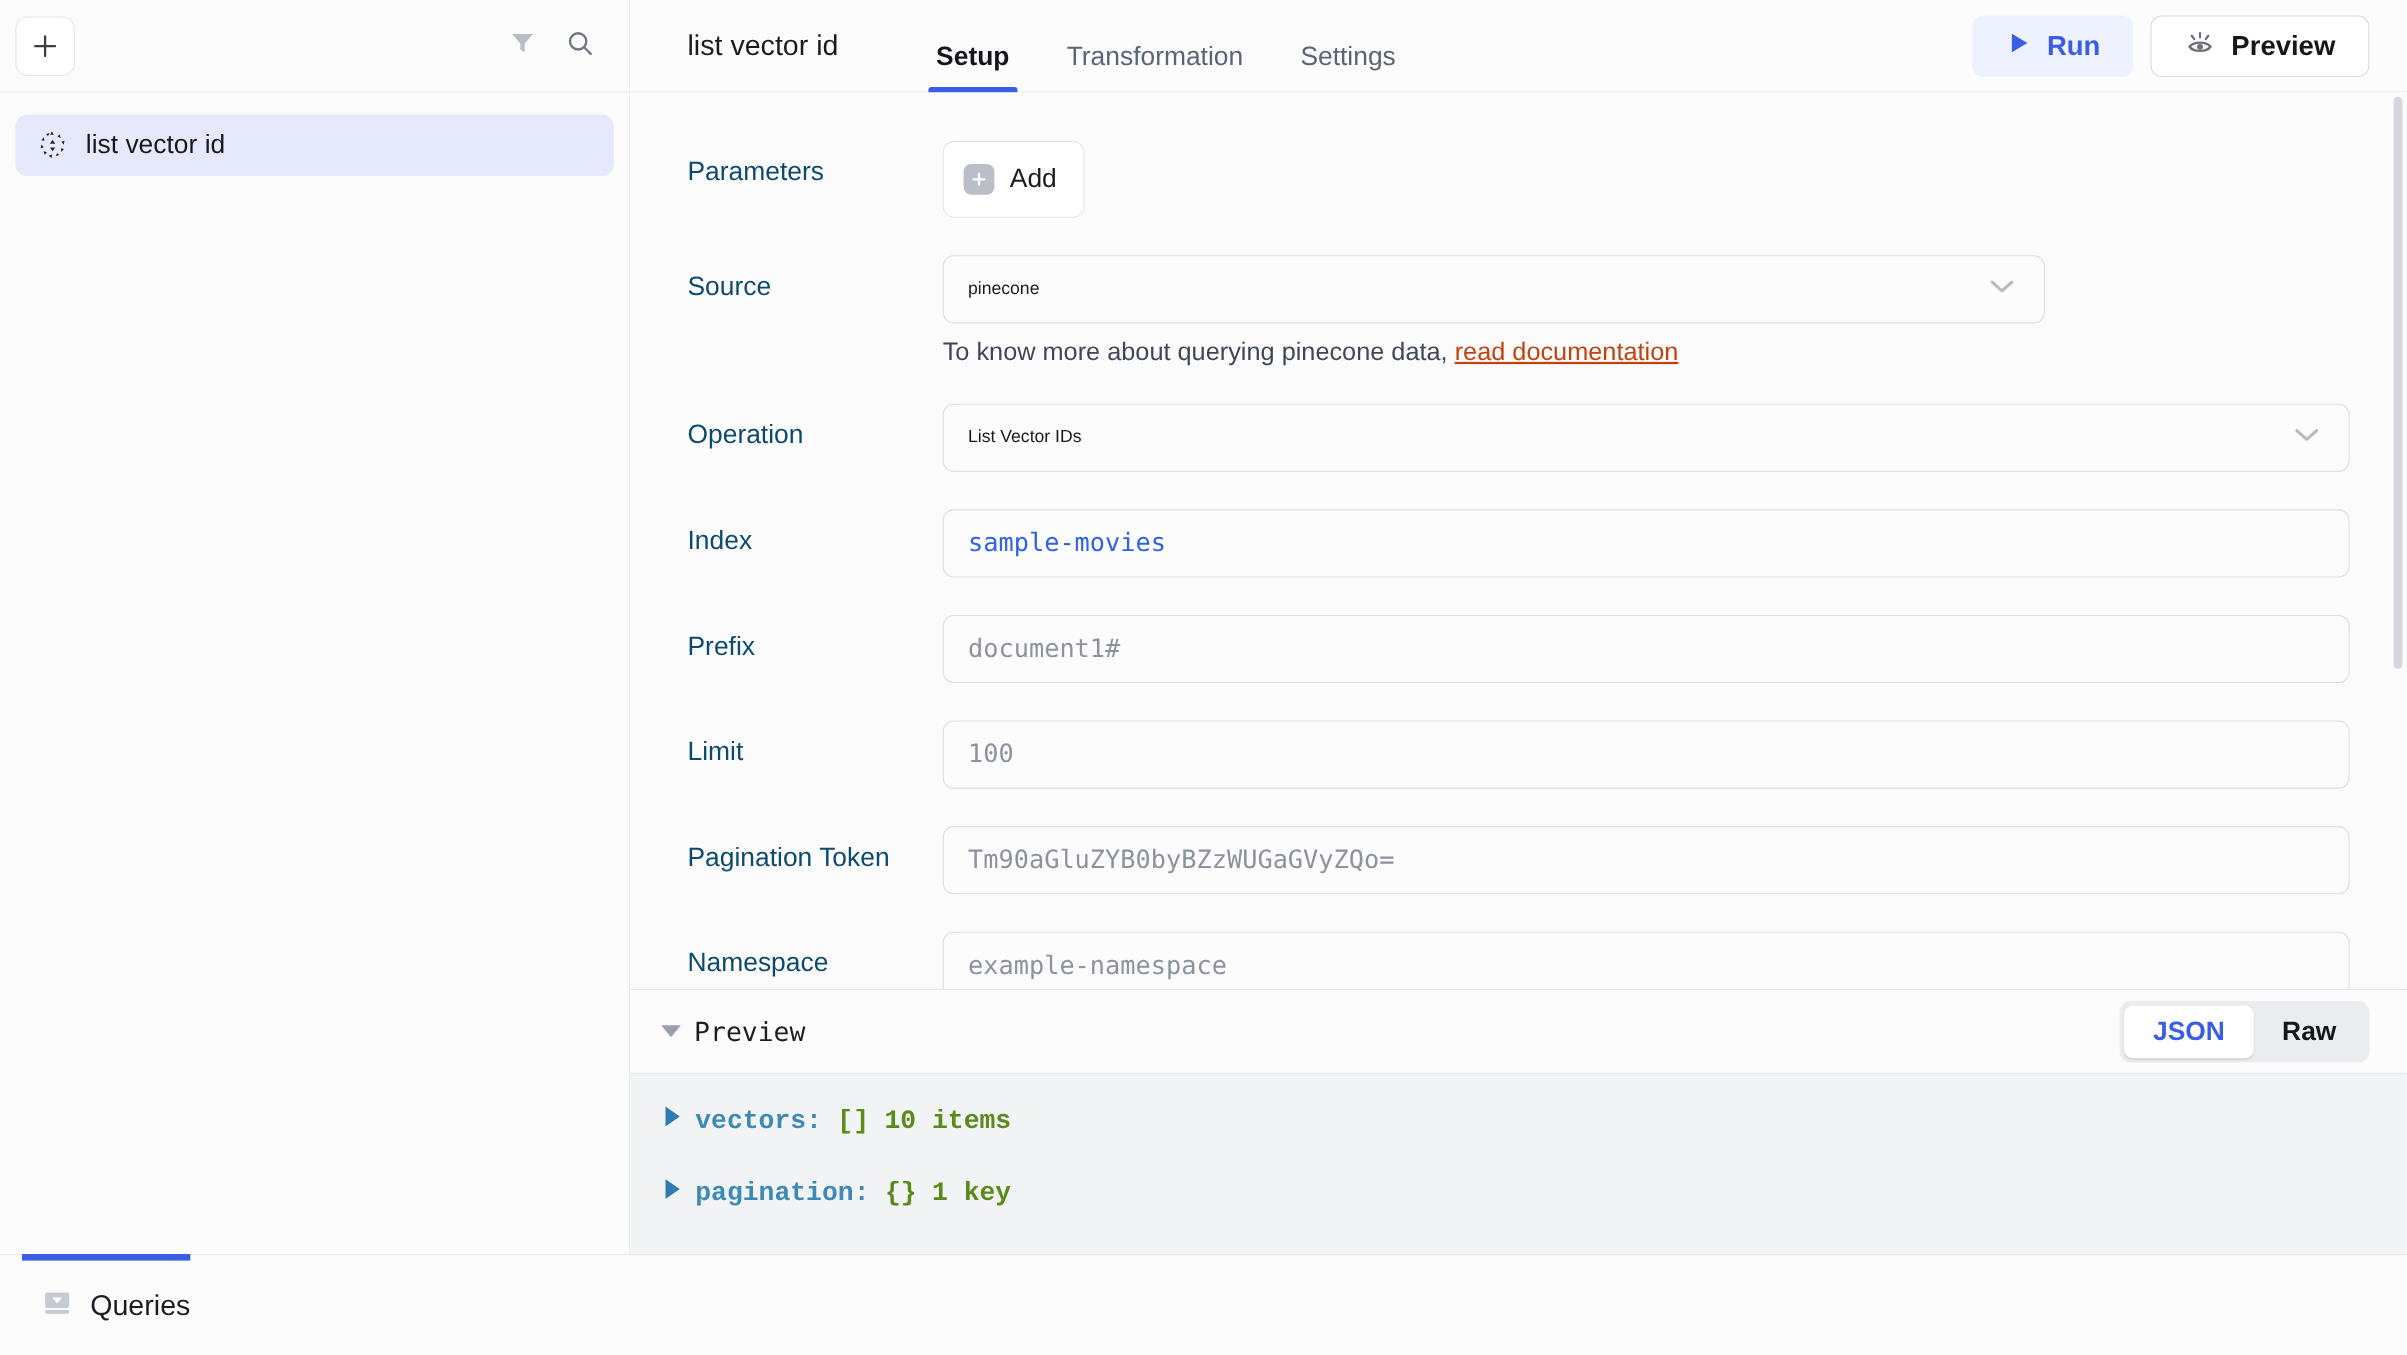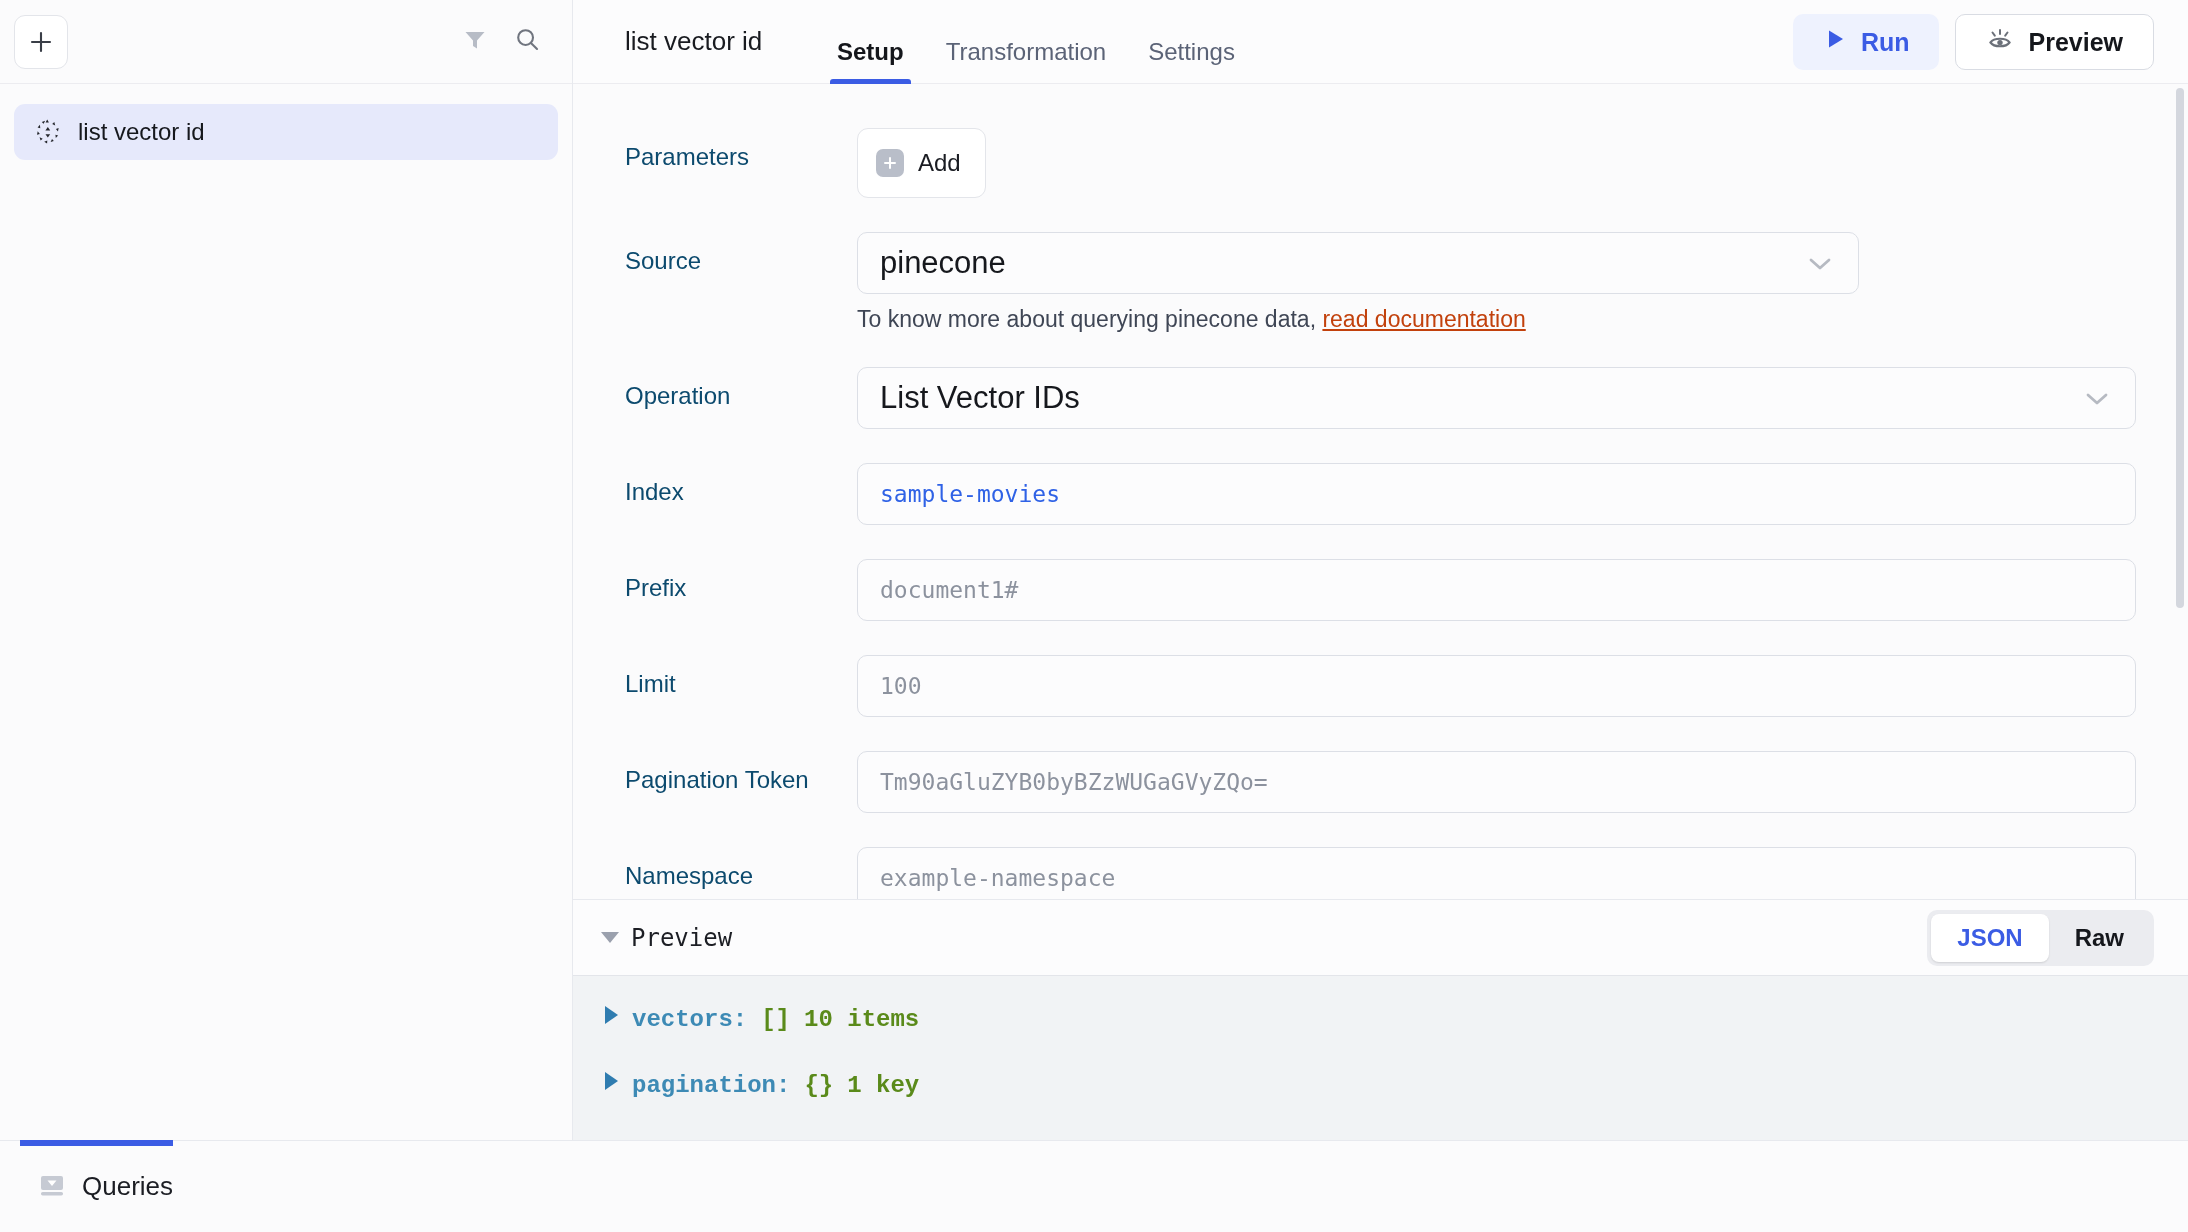--- a/index.html
+++ b/index.html
@@ -54,21 +54,21 @@
     height: 84px; flex: 0 0 84px;
     display: flex; align-items: flex-start;
     border-bottom: 1px solid #ececf0;
     background: #fcfcfd;
     position: relative;
   }
   .header-title {
     font-size: 26px; color: #191b20;
     position: absolute; left: 52px; top: 26px;
   }
-  .tabs { position: absolute; left: 245px; top: 0; height: 84px; display: flex; align-items: flex-end; gap: 4px; }
+  .tabs { position: absolute; left: 259px; top: 0; height: 84px; display: flex; align-items: flex-end; gap: 14px; }
   .tab {
     font-size: 24px; color: #5b6377; cursor: pointer;
     padding: 0 19px 18px 19px; position: relative; font-weight: 400;
   }
   .tab.active { color: #14161b; font-weight: 700; }
   .tab.active::after {
     content: ""; position: absolute; left: 12px; right: 12px; bottom: 0;
     height: 5px; background: #3b5ce4; border-radius: 3px 3px 0 0;
   }
   .header-actions { position: absolute; right: 34px; top: 14px; display: flex; gap: 16px; }
@@ -96,21 +96,21 @@
     font-size: 24px; color: #1a1c22; cursor: pointer;
   }
   .mini-plus {
     width: 28px; height: 28px; border-radius: 7px; background: #b9bec9;
     display: flex; align-items: center; justify-content: center;
   }
 
   .select, .input {
     height: 62px; border: 1px solid #dcdfe6; border-radius: 10px;
     background: #fcfcfd; display: flex; align-items: center;
-    padding: 0 22px; font-size: 31px; color: #16181d; cursor: pointer;
+    padding: 0 22px; font-size: 16px; color: #16181d; cursor: pointer;
     position: relative; width: 100%;
   }
   .select.narrow { width: 1002px; }
   .select .chev { position: absolute; right: 24px; top: 50%; transform: translateY(-50%); }
   .helper {
     margin-top: 12px; font-size: 23px; color: #3f4655;
   }
   .helper a { color: #c2410c; text-decoration: underline; cursor: pointer; }
 
   .input.mono { font-family: "DejaVu Sans Mono", monospace; font-size: 23px; }

